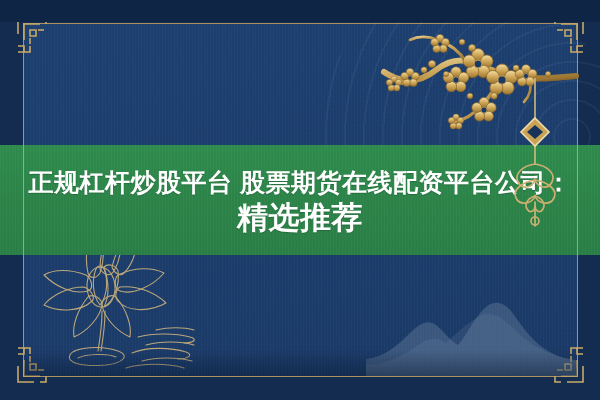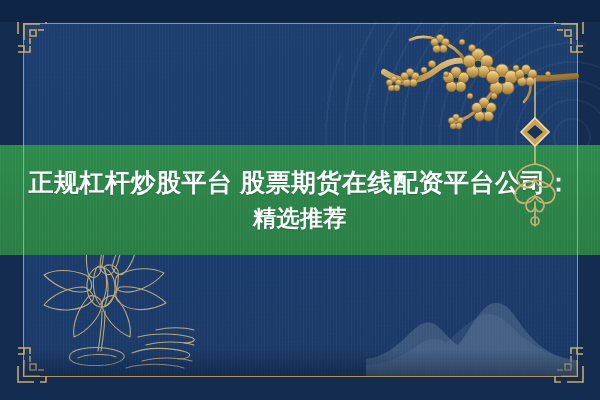--- a/index.html
+++ b/index.html
@@ -111,21 +111,21 @@
   .headline {
     color: #ffffff;
     font-weight: bold;
     font-size: 25px;
     line-height: 36px;
     letter-spacing: 0.5px;
     text-align: center;
     white-space: nowrap;
     text-shadow: 0 1px 1px rgba(0,0,0,0.18);
   }
-  .headline.line2 { font-size: 23px; }
+  .headline.line2 { font-size: 31px; }
 
   
   .frame-over {
     position: absolute;
     top: 145px;
     height: 110px;
     width: 1px;
     background: rgba(205,180,110,0.75);
     z-index: 7;
     pointer-events: none;

